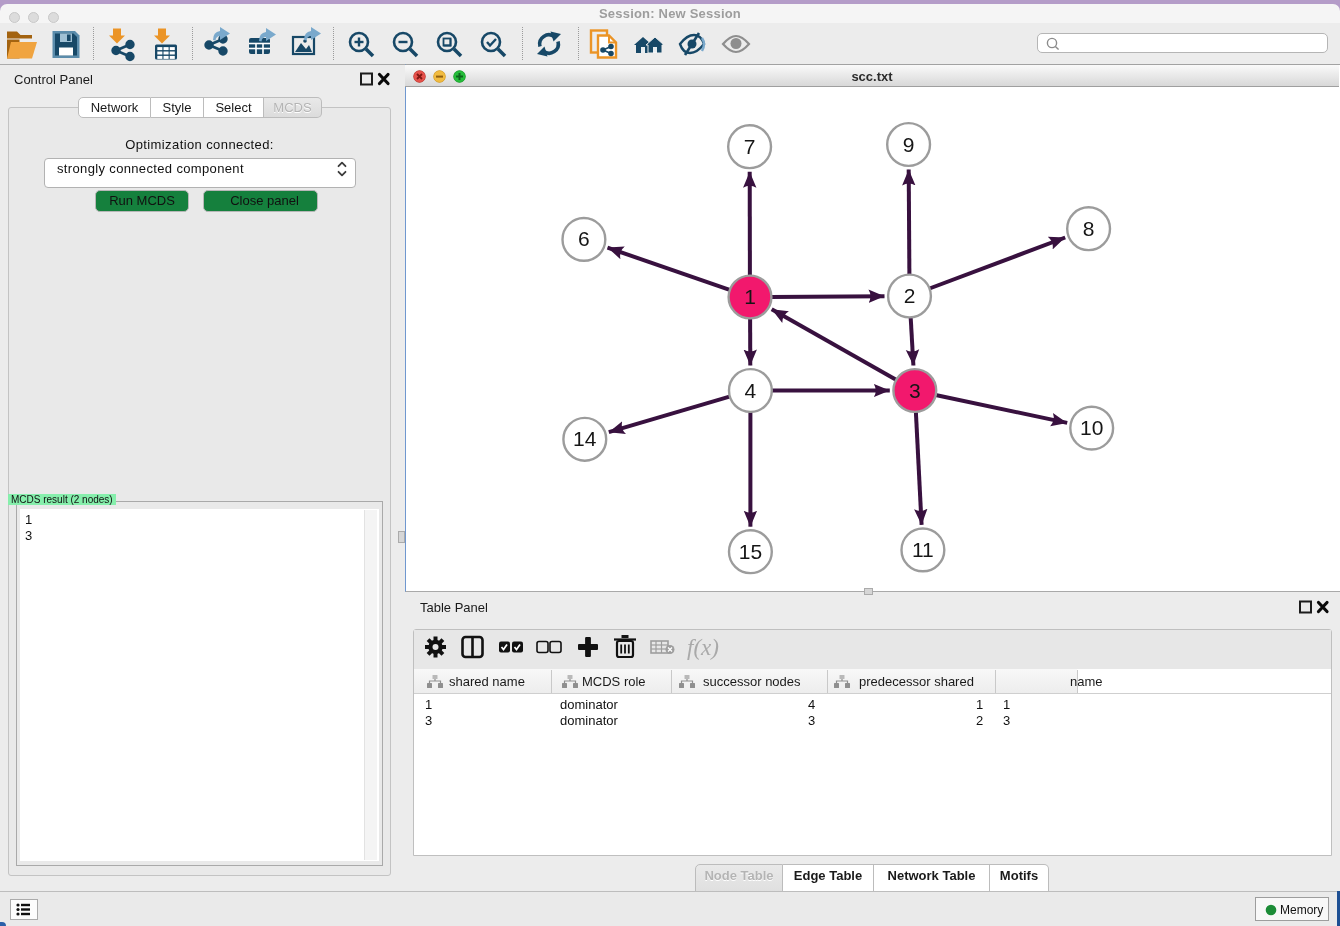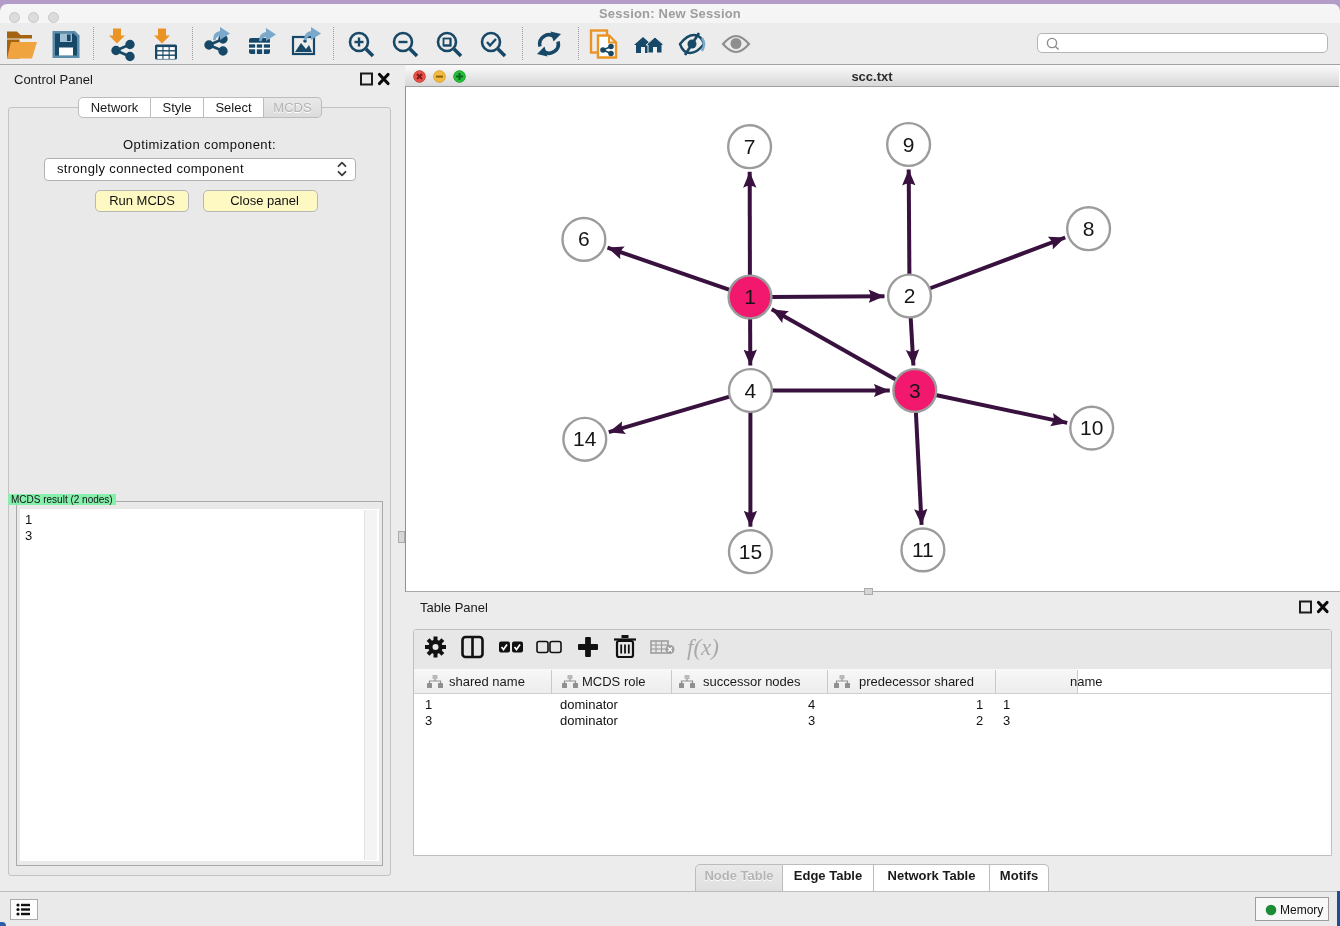--- a/index.html
+++ b/index.html
@@ -15,22 +15,22 @@
 #toolbar { left:0; top:23px; width:1340px; height:42px; background:#ececec; border-bottom:1px solid #ababab; }
 .tsep { position:absolute; top:27px; height:33px; width:0; border-left:1px dotted #9b9b9b; }
 #searchbox { left:1037px; top:33px; width:291px; height:20px; background:#fff; border:1px solid #b5b5b5; border-radius:5px; }
 
 
 #cp-title { left:14px; top:72px; font-size:13px; color:#1a1a1a; }
 #cp-panel { left:8px; top:107px; width:383px; height:769px; background:#e9e9e9; border:1px solid #c3c3c3; border-radius:3px; }
 .tab { position:absolute; top:97px; height:21px; background:#fff; border:1px solid #bcbcbc; border-left:none; font-size:13px; color:#1a1a1a; text-align:center; line-height:20px; }
 .tabB { position:absolute; top:864px; height:38px; background:#fff; border:1px solid #bcbcbc; border-left:none; font-size:13px; color:#1a1a1a; text-align:center; line-height:21px; font-weight:bold; }
 #optlabel { left:8px; top:137px; width:383px; text-align:center; font-size:13px; color:#111; letter-spacing:0.4px; }
-#dropdown { left:44px; top:158px; width:312px; height:23px; background:#fff; border:1px solid #b2b2b2; border-radius:4px; font-size:13px; color:#111; line-height:20px; padding-left:12px; letter-spacing:0.35px; }
-.btn { position:absolute; top:190px; height:22px; background:#fef9c3; border:1px solid #b7b7b7; border-radius:5px; font-size:13px; color:#111; text-align:center; line-height:20px; }
+#dropdown { left:44px; top:158px; width:312px; height:30px; background:#fff; border:1px solid #b2b2b2; border-radius:4px; font-size:13px; color:#111; line-height:20px; padding-left:12px; letter-spacing:0.35px; }
+.btn { position:absolute; top:190px; height:22px; background:#15803d; border:1px solid #b7b7b7; border-radius:5px; font-size:13px; color:#111; text-align:center; line-height:20px; }
 #fieldset { left:16px; top:501px; width:367px; height:365px; border:1px solid #a9a9a9; }
 #fieldlegend { left:8px; top:494px; background:#86efac; font-size:10px; color:#111; padding:0 3px; }
 #mcdslist { left:20px; top:509px; width:359px; height:352px; background:#fff; font-size:13px; color:#111; line-height:16px; padding:3px 0 0 5px; }
 #mcdsscroll { left:364px; top:510px; width:13px; height:350px; background:#f4f4f4; border-left:1px solid #e2e2e2; }
 
 
 #vsplit-handle { left:398px; top:531px; width:7px; height:12px; background:#d6d6d6; border:1px solid #ababab; }
 #hsplit-handle { left:864px; top:588px; width:9px; height:7px; background:#d6d6d6; border:1px solid #ababab; }
 
 
@@ -220,21 +220,21 @@
 <div id="cp-title" class="abs">Control Panel</div>
 <svg class="abs" style="left:359px;top:72px" width="32" height="15" viewBox="0 0 32 15">
   <rect x="2" y="1.5" width="11" height="11" fill="none" stroke="#1c1c1c" stroke-width="2"></rect>
   <path d="M20.5,2.5 L29,11.5 M29,2.5 L20.5,11.5" stroke="#0a0a0a" stroke-width="3.2" stroke-linecap="round"></path>
 </svg>
 <div id="cp-panel" class="abs"></div>
 <span class="tab" style="left:78px;width:73px;border-left:1px solid #bcbcbc;border-radius:5px 0 0 5px;">Network</span>
 <span class="tab" style="left:151px;width:53px;">Style</span>
 <span class="tab" style="left:204px;width:60px;">Select</span>
 <span class="tab" style="left:264px;width:58px;background:linear-gradient(#e9e9e9,#dcdcdc);color:#b4b4b4;border-radius:0 5px 5px 0;text-shadow:0 1px 0 #fff;">MCDS</span>
-<div id="optlabel" class="abs">Optimization component:</div>
+<div id="optlabel" class="abs">Optimization connected:</div>
 <div id="dropdown" class="abs">strongly connected component
   <svg width="14" height="18" style="position:absolute;right:6px;top:1px" viewBox="0 0 14 18">
       <g stroke="#3c3c3c" stroke-width="1.8" fill="none" stroke-linecap="round" stroke-linejoin="round">
         <path d="M3.5,6.2 L7,2.6 L10.5,6.2"></path>
         <path d="M3.5,11.8 L7,15.4 L10.5,11.8"></path>
       </g>
     </svg>
 </div>
 <span class="btn" style="left:95px;width:94px;">Run MCDS</span>
 <span class="btn" style="left:203px;width:115px;padding-left:8px;">Close panel</span>

